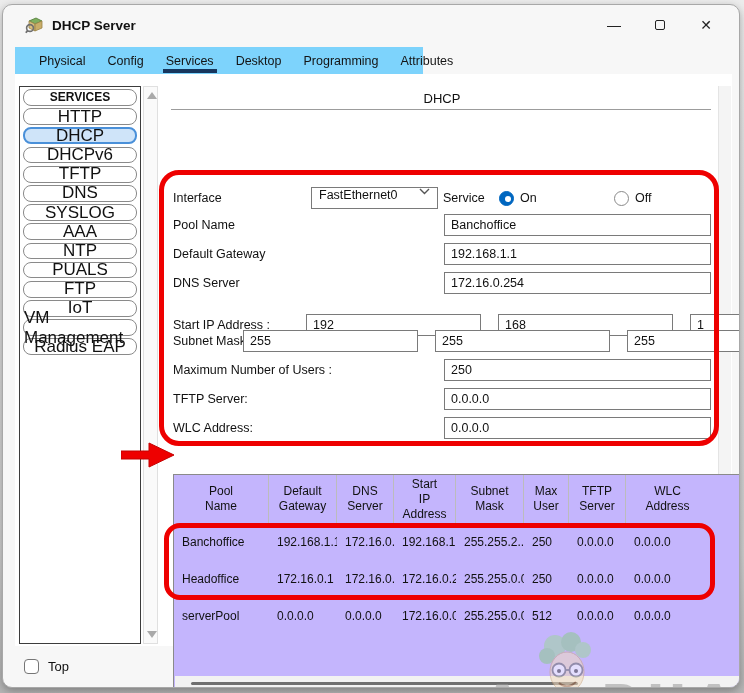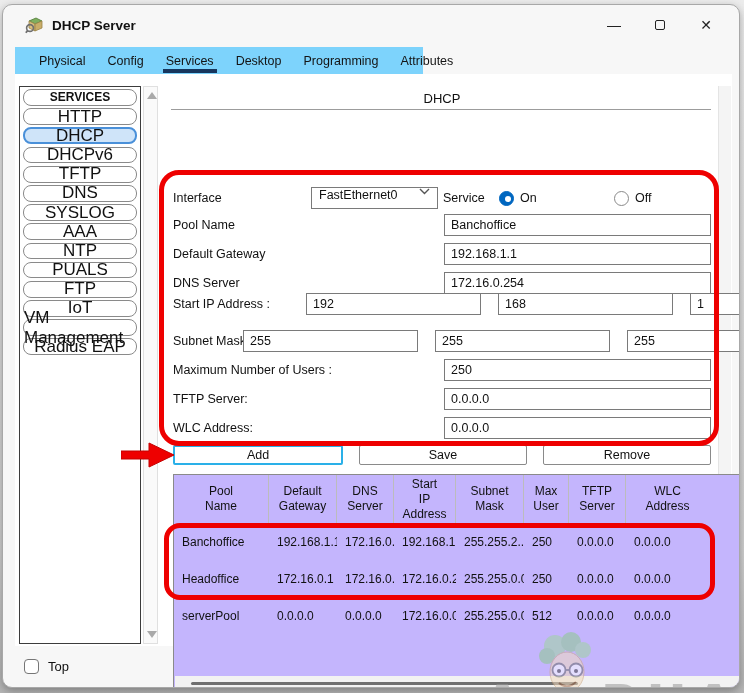--- a/index.html
+++ b/index.html
@@ -182,21 +182,21 @@
     <div class="frm-row" style="top:169px;">
       <span class="frm-label">Default Gateway</span>
       <input class="tbox full" value="192.168.1.1" style="">
     </div>
 
     <div class="frm-row" style="top:198px;">
       <span class="frm-label">DNS Server</span>
       <input class="tbox full" value="172.16.0.254" style="">
     </div>
 
-    <div class="frm-row" style="top:219px;">
+    <div class="frm-row" style="top:240px;">
       <span class="frm-label">Start IP Address :</span>
       <div class="octets oct-sip" style="left:111px; width:427px;">
         <input class="tbox" value="192" style="">
         <input class="tbox" value="168" style="">
         <input class="tbox" value="1" style="">
 
       </div>
     </div>
 
     <div class="frm-row" style="top:256px;">
@@ -217,25 +217,20 @@
     <div class="frm-row" style="top:314px;">
       <span class="frm-label">TFTP Server:</span>
       <input class="tbox full" value="0.0.0.0" style="">
     </div>
 
     <div class="frm-row" style="top:343px;">
       <span class="frm-label">WLC Address:</span>
       <input class="tbox full" value="0.0.0.0" style="">
     </div>
 
-    <div class="btn-row">
-      <div class="pt-btn focus">Add</div>
-      <div class="pt-btn">Save</div>
-      <div class="pt-btn">Remove</div>
-    </div>
 
     <div class="pool-table">
       <div class="thead">
         <div class="th c0">Pool
 Name</div>
         <div class="th c1">Default
 Gateway</div>
         <div class="th c2">DNS
 Server</div>
         <div class="th c3">Start

